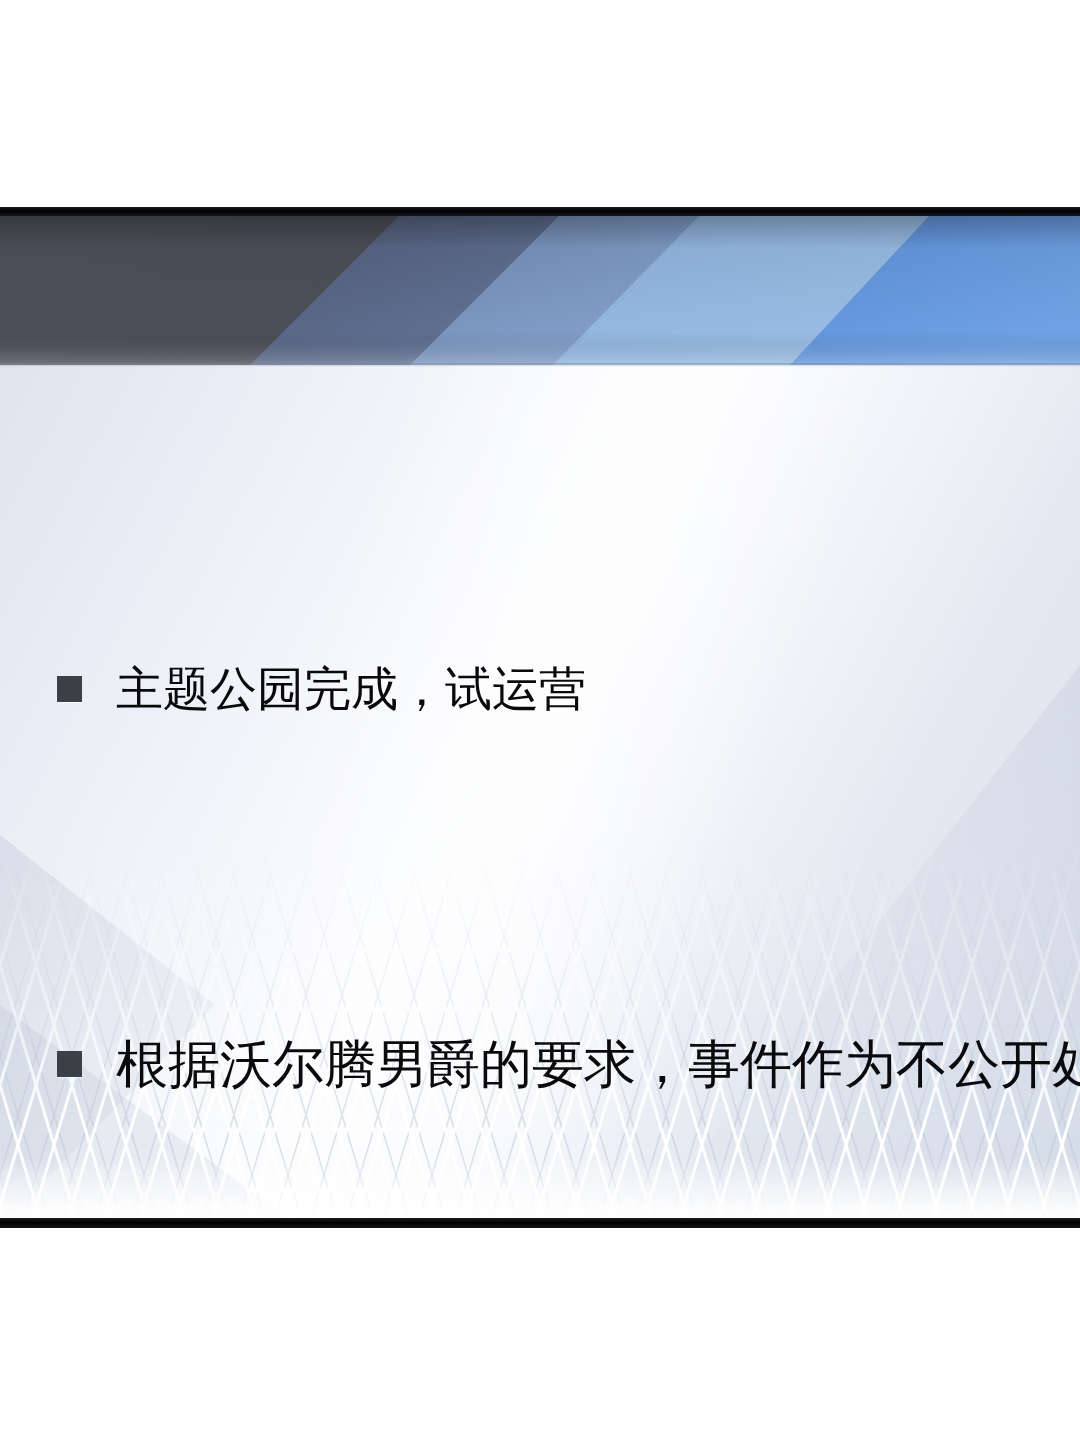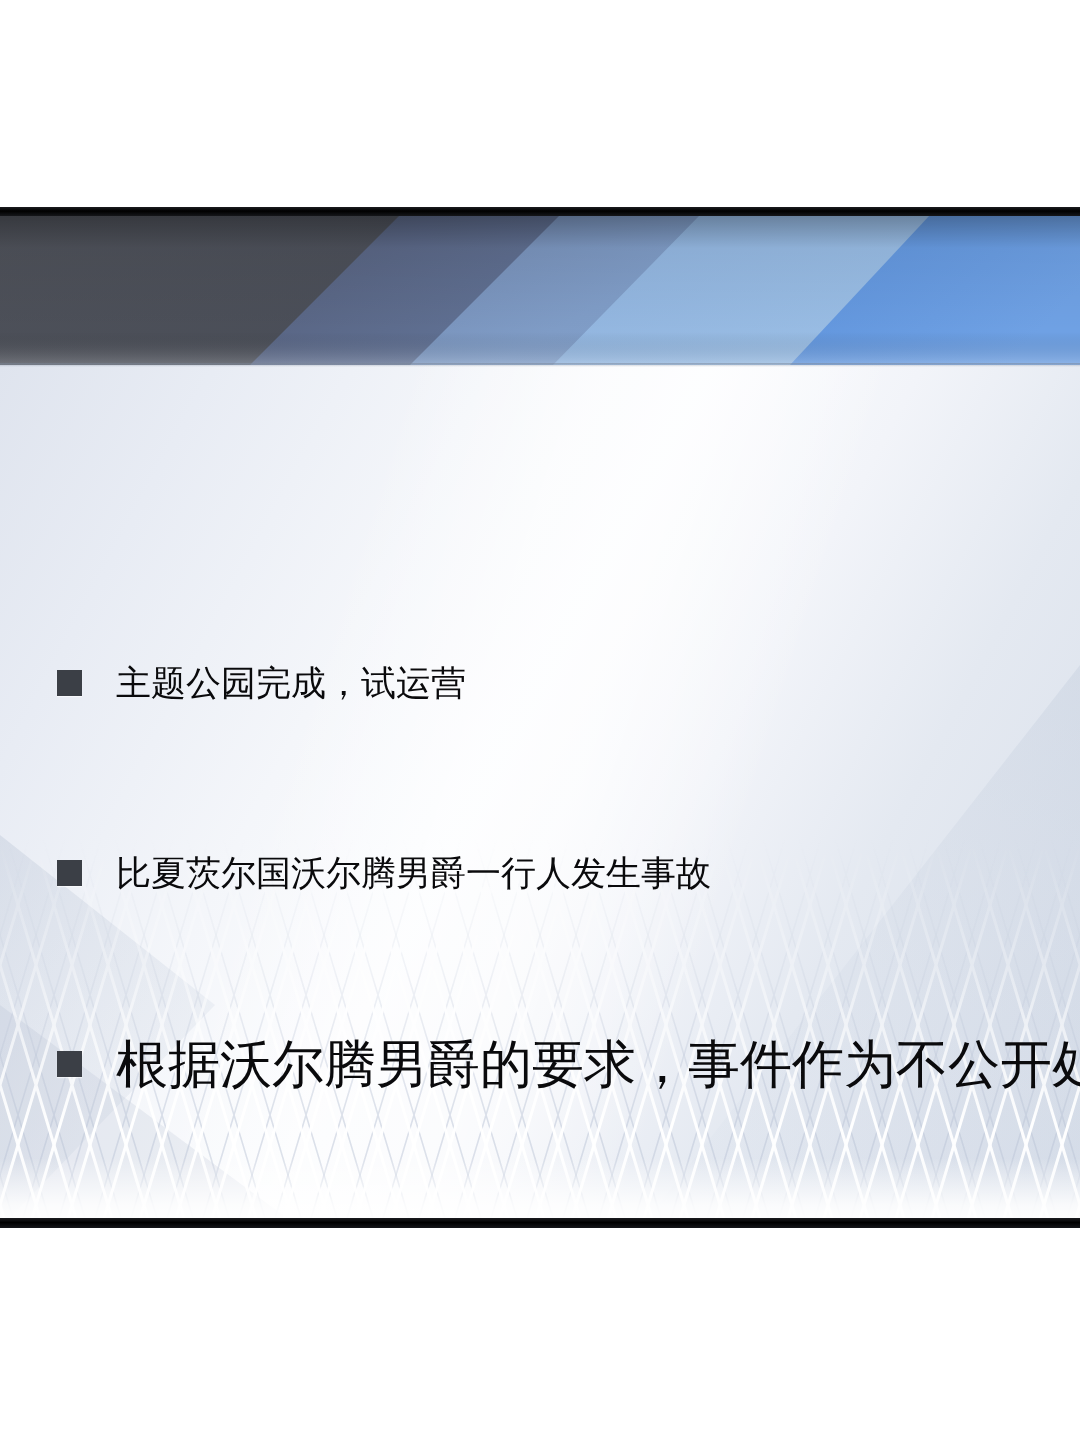--- a/index.html
+++ b/index.html
@@ -167,21 +167,21 @@
     width: 25px;
     height: 26px;
     margin-left: 57px;
     background: #3b3f46;
     box-shadow: 0 1px 1px rgba(255,255,255,.6);
   }
   .bullet-text {
     flex: 0 1 auto;
     margin-left: 34px;
     color: #0a0a0c;
-    font-size: 35px;
+    font-size: 47px;
     line-height: 1.08;
     font-weight: 400;
     letter-spacing: 0px;
     white-space: nowrap;
     font-family: "Liberation Sans", "DejaVu Sans", sans-serif;
   }
 
   
   .row-0 { top: 299px; }
   .row-1 { top: 489px; }
@@ -290,24 +290,20 @@
 
     <div class="bottom-glow"></div>
 
     <div class="content">
 
       <div class="bullet-row row-0">
         <span class="bullet-marker"></span>
         <span class="bullet-text">主题公园完成，试运营</span>
       </div>
 
-      <div class="bullet-row row-1">
-        <span class="bullet-marker"></span>
-        <span class="bullet-text">比夏茨尔国沃尔腾男爵一行人发生事故</span>
-      </div>
 
       <div class="bullet-row row-2">
         <span class="bullet-marker"></span>
         <span class="bullet-text">根据沃尔腾男爵的要求，事件作为不公开处理</span>
       </div>
 
       <div class="bullet-row row-3">
 
         <span class="bullet-text">公园开张3个月后结束运营</span>
       </div>

